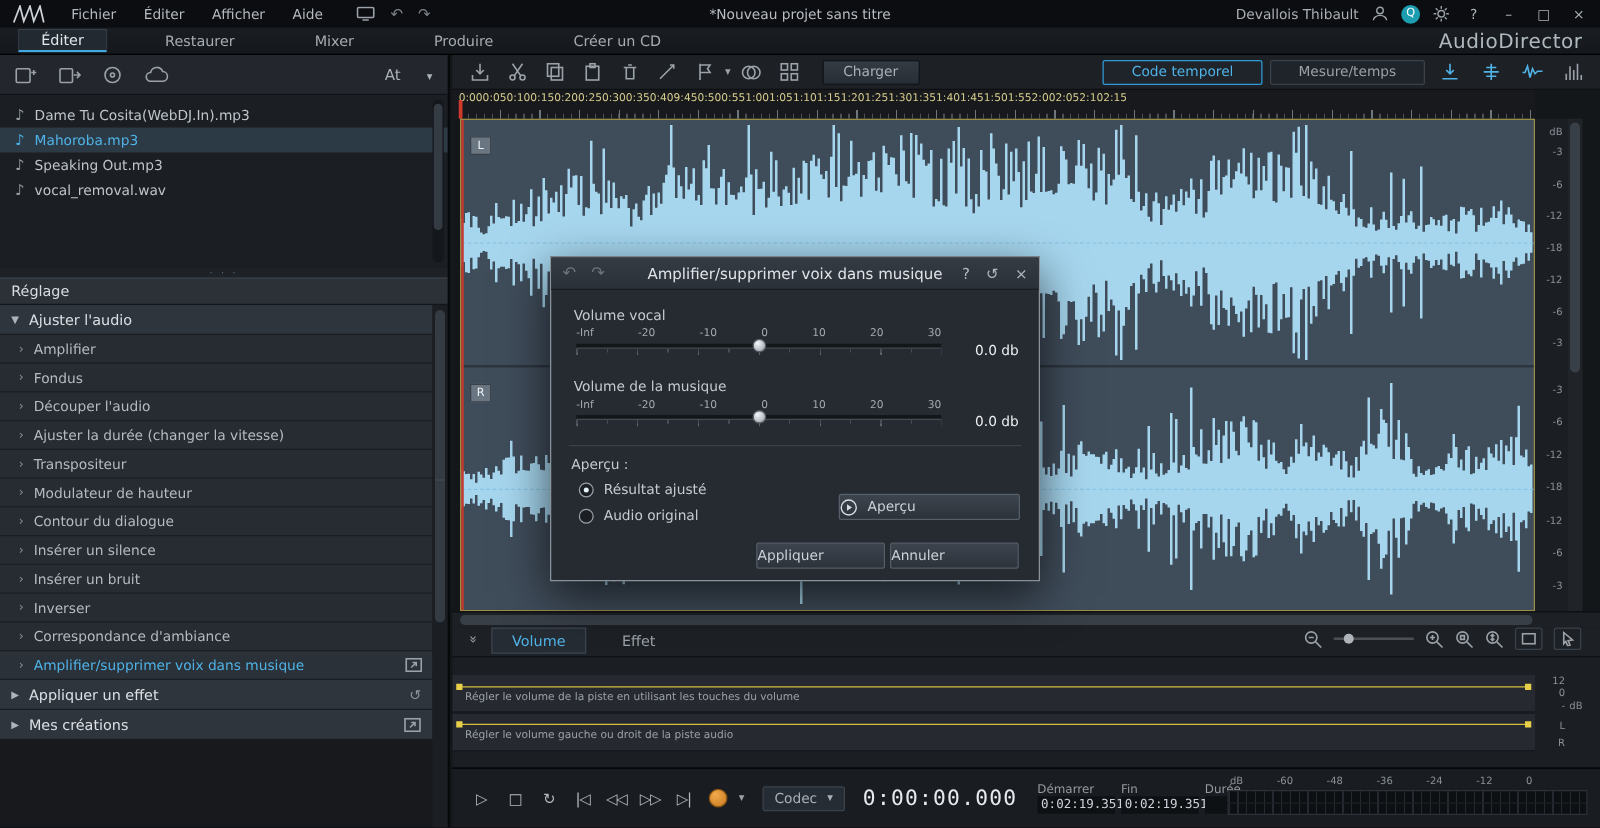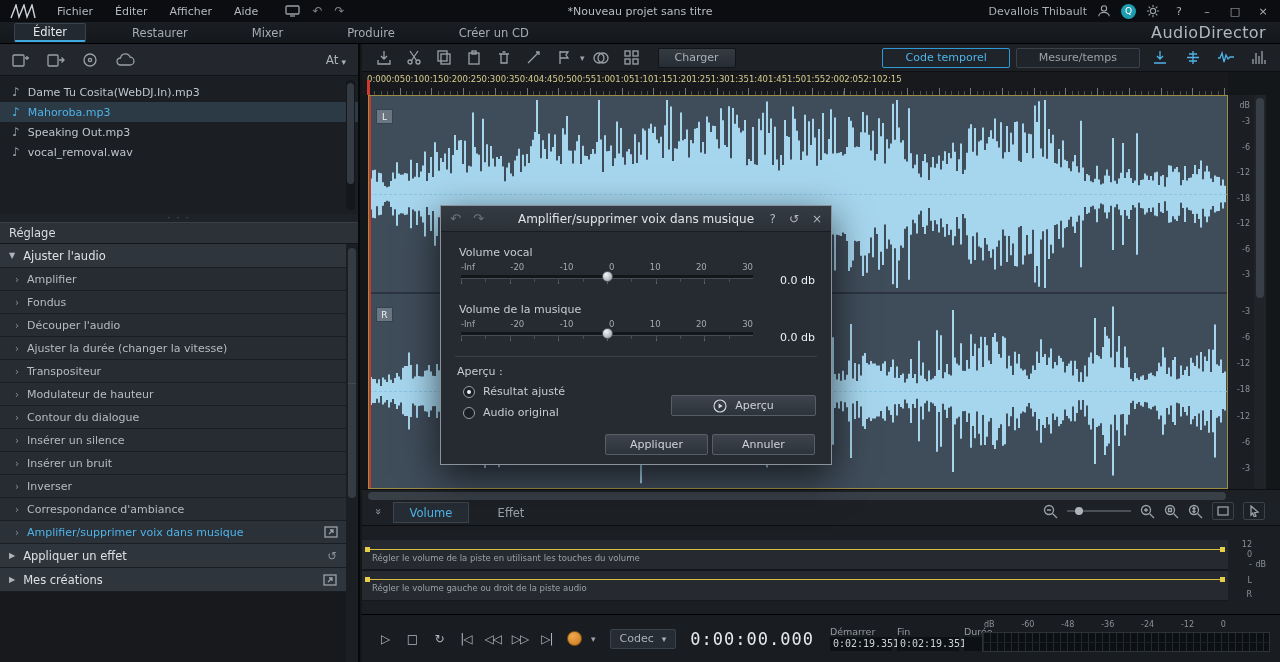--- a/index.html
+++ b/index.html
@@ -22,21 +22,21 @@
 
   
   .tabbar{position:absolute;top:22px;left:0;right:0;height:22px;background:linear-gradient(#1a1e23,#14171b);border-bottom:1px solid #000;display:flex;align-items:center;z-index:5}
   .tab{padding:1px 18px;margin:0 14px;color:#a6acb3;font-size:11.5px}
   .tab.active{background:#232930;border:1px solid #3a424b;border-bottom:2px solid #3fa9e0;border-radius:2px;color:#e2e7eb}
   .brand{margin-left:auto;padding-right:14px;font-size:16px;color:#b0b8bf;letter-spacing:.4px}
 
   
   .left-panel{position:absolute;top:44px;left:0;width:360px;bottom:0;background:#17191d;border-right:2px solid #07090b}
   .lib-toolbar{height:32px;background:#23272d;border-bottom:1px solid #101317;display:flex;align-items:center;gap:17px;padding:0 12px}
-  .at-btn{margin-left:auto;display:flex;align-items:flex-end;gap:3px;color:#aab1b8;font-size:12px}
+  .at-btn{margin-left:auto;display:flex;align-items:flex-end;gap:21px;color:#aab1b8;font-size:12px}
   .file-list{position:relative;height:138px;background:#1b1f24;padding-top:6px}
   .file-item{height:20px;display:flex;align-items:center;gap:8px;padding-left:12px;color:#bfc5cb}
   .file-item .note{color:#98a0a7;font-size:12px}
   .file-item.selected{background:#2c3a46;color:#4fb3e8}
   .file-item.selected .note{color:#4fb3e8}
   .list-scroll{position:absolute;top:4px;bottom:4px;right:3px;width:9px;background:#14171b;border-radius:4px}
   .list-scroll .handle{position:absolute;left:1px;right:1px;top:3px;height:78%;background:#343b43;border-radius:4px}
   .panel-split{height:8px;display:flex;align-items:center;justify-content:center;color:#5e666e;font-size:8px;letter-spacing:2px;background:#1e2227}
   .settings-header{height:22px;background:#2c3138;border-top:1px solid #3a4047;border-bottom:1px solid #121519;display:flex;align-items:center;padding:0 9px;color:#d8dde2;font-size:11.5px}
   .tree{position:absolute;top:200px;left:0;right:12px;bottom:0;background:#17191d}
@@ -131,21 +131,21 @@
   .s-labels{display:flex;justify-content:space-between;font-size:8.5px;color:#a4aab1}
   .s-track{position:relative;margin-top:3px;height:4px;background:#14171a;border-bottom:1px solid #454c54}
   .s-ticks-major{height:5px;background:repeating-linear-gradient(90deg,#5d646c 0 1px,transparent 1px 48.66px)}
   .s-ticks-minor{height:3px;margin-top:-5px;background:repeating-linear-gradient(90deg,#474e55 0 1px,transparent 1px 24.33px)}
   .s-handle{position:absolute;top:-4px;left:141px;width:11px;height:11px;border-radius:50%;border:1px solid #565d65;background:radial-gradient(circle at 35% 30%,#f3f6f8,#b7bec5 60%,#8b929a)}
   .s-value{position:absolute;right:16px;color:#eef1f4;font-size:11px;font-weight:normal}
   .dlg-divider{position:absolute;left:14px;right:14px;top:150px;border-top:1px solid #3a4047}
   .radio-row{position:absolute;left:22px;display:flex;align-items:center;gap:8px;color:#c6cbd1}
   .radio{width:12px;height:12px;border-radius:50%;border:1px solid #99a0a7;background:#1b1f24;position:relative}
   .radio.on:after{content:"";position:absolute;left:3px;top:3px;width:4px;height:4px;border-radius:50%;background:#e6f2fa}
-  .dlg-btn{position:absolute;height:21px;background:linear-gradient(#3d444d,#2d333b);border:1px solid #565f69;border-radius:2px;color:#cdd3d8;font-size:11px;display:flex;align-items:center;justify-content:center;gap:8px}
+  .dlg-btn{position:absolute;height:21px;background:linear-gradient(#3d444d,#2d333b);border:1px solid #565f69;border-radius:2px;color:#cdd3d8;font-size:11px;display:flex;align-items:center;gap:8px}
 </style>
 </head>
 <body>
 
 <div class="screen">
 
   <div class="menubar">
     <div class="logo">
       <svg width="30" height="15" viewBox="0 0 30 15">
           <path d="M3 14L8 1l3 12L16 1l3 12L24 1l3 13" stroke="#cdd3d9" fill="none" stroke-width="1.4"></path>
@@ -457,21 +457,21 @@
 
     <span>0:00</span>
         <span>0:05</span>
         <span>0:10</span>
         <span>0:15</span>
         <span>0:20</span>
         <span>0:25</span>
         <span>0:30</span>
         <span>0:35</span>
         <span>0:40</span>
-        <span>4:45</span>
+        <span>9:45</span>
         <span>0:50</span>
         <span>0:55</span>
         <span>1:00</span>
         <span>1:05</span>
         <span>1:10</span>
         <span>1:15</span>
         <span>1:20</span>
         <span>1:25</span>
         <span>1:30</span>
         <span>1:35</span>

